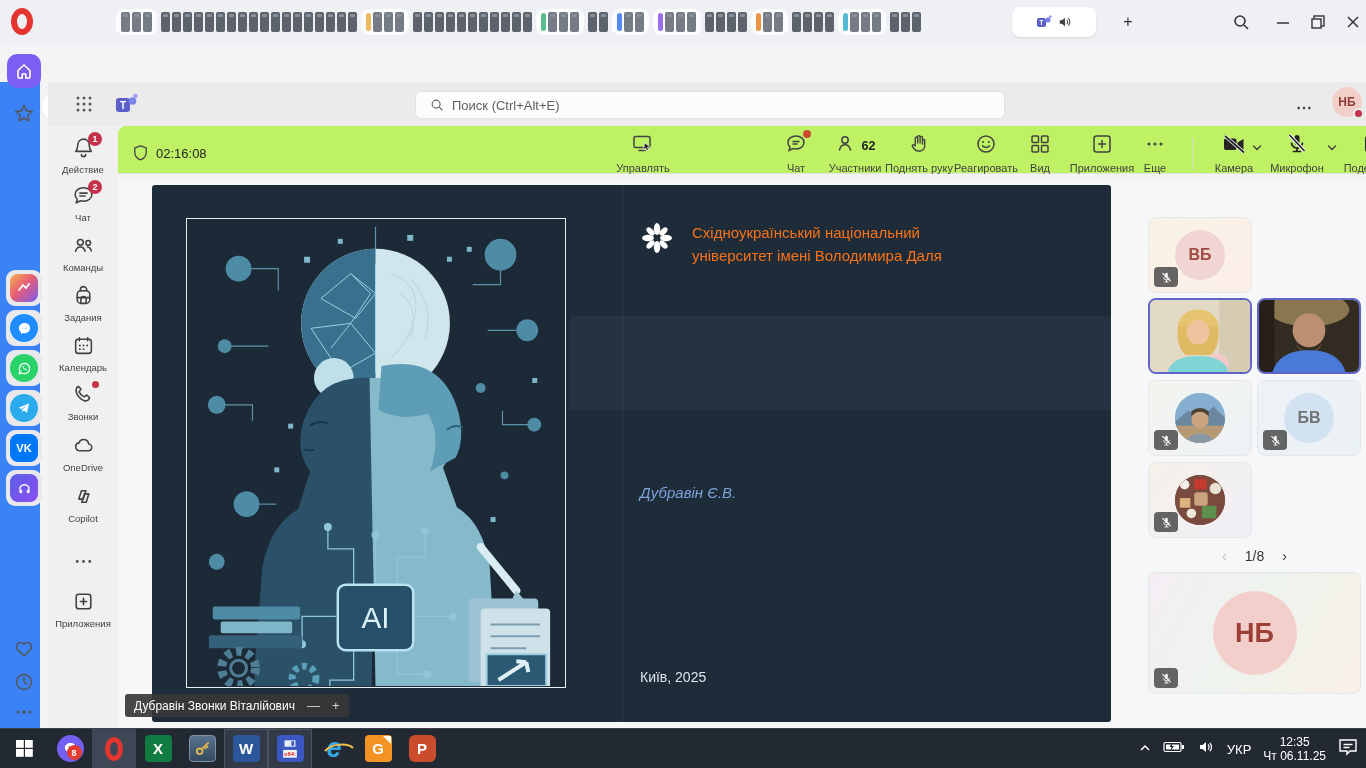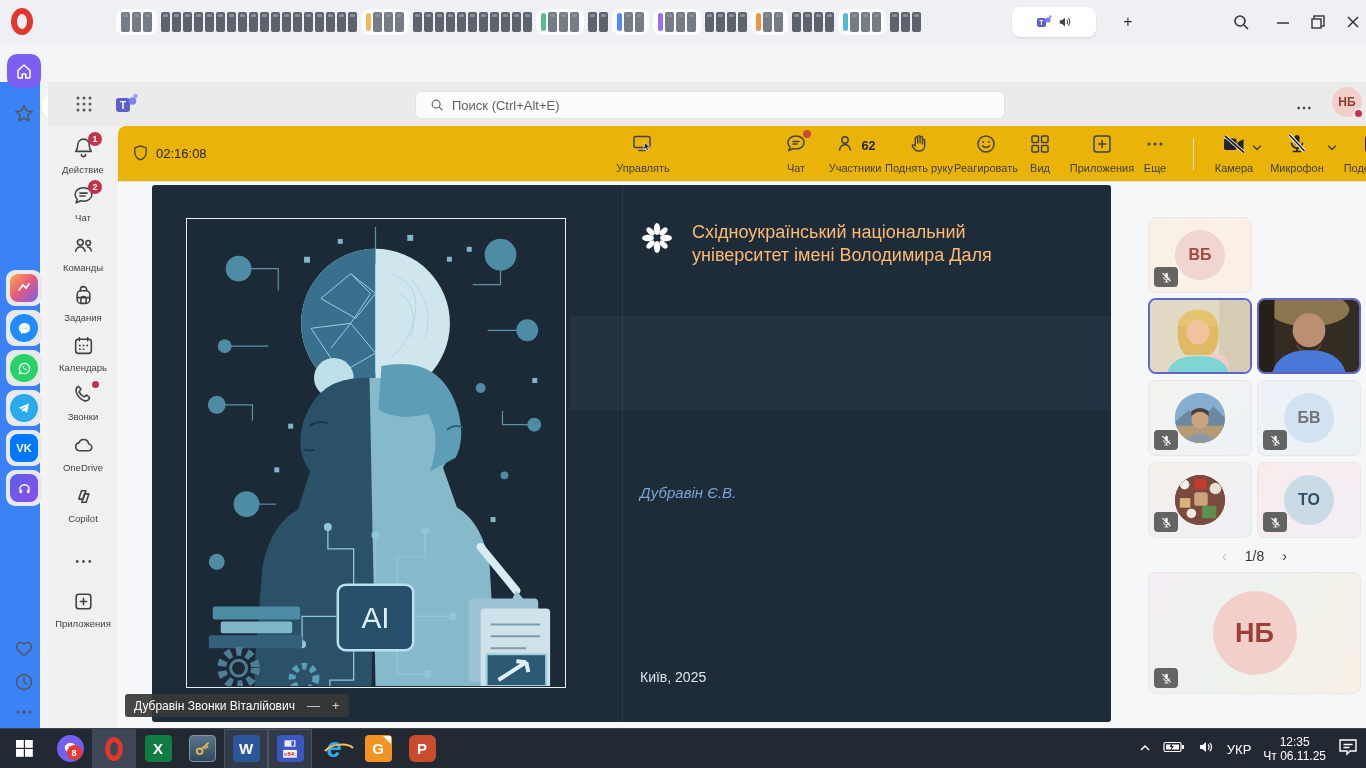--- a/index.html
+++ b/index.html
@@ -53,39 +53,39 @@
   
   .tm-rail { left:48px; top:126px; width:70px; height:602px; background:#f0f0f1; }
   .rit { position:absolute; left:0; width:70px; text-align:center; color:#424242; cursor:pointer; }
   .ric { position:relative; display:inline-block; width:24px; height:24px; }
   .rlb { display:block; font-size:9.5px; color:#424242; margin-top:1px; }
   .rbadge { position:absolute; top:-4px; right:-7px; min-width:14px; height:14px; border-radius:7px; background:#c4314b; color:#fff; font-size:9px; font-weight:bold; line-height:14px; padding:0 3px; }
   .rdot { position:absolute; top:-2px; right:-4px; width:7px; height:7px; border-radius:50%; background:#c4314b; }
   .sic { stroke:#424242; fill:none; stroke-width:1.5; stroke-linecap:round; stroke-linejoin:round; }
 
   
-  .tm-toolbar { left:118px; top:126px; width:1248px; height:56px; background:#eab308; border-bottom:1px solid #e1e1e2; border-radius:8px 0 0 0; }
+  .tm-toolbar { left:118px; top:126px; width:1248px; height:48px; background:#bef264; border-bottom:1px solid #e1e1e2; border-radius:8px 0 0 0; }
   .timer { position:absolute; left:38px; top:20px; font-size:13px; color:#242424; }
   .shield { position:absolute; left:13px; top:18px; }
   .tbtn { position:absolute; top:6px; width:60px; text-align:center; color:#424242; cursor:pointer; }
   .tbtn .lbl { display:block; font-size:11px; margin-top:2px; color:#424242; white-space:nowrap; }
   .tbtn .icw { position:relative; display:inline-block; height:24px; }
   .reddot { position:absolute; top:-2px; right:-3px; width:8px; height:8px; border-radius:50%; background:#cc4a31; }
   .cnt { font-size:12.5px; font-weight:bold; color:#242424; margin-left:3px; vertical-align:6px; }
   .tdiv { position:absolute; top:12px; width:1px; height:32px; background:#e0e0e0; }
   .chev { position:absolute; top:14px; color:#424242; }
 
   
   .tm-content { left:118px; top:182px; width:1248px; height:546px; background:#f6f7f8; }
   .slide { left:152px; top:185px; width:959px; height:537px; background:#1e2b39; border-radius:3px; }
   .illu-frame { position:absolute; left:34px; top:33px; width:380px; height:470px; border:1.5px solid #e8eef2; }
   .slide-divider { position:absolute; left:470px; top:0; width:1px; height:537px; background:rgba(255,255,255,.07); }
   .uni-row { position:absolute; left:488px; top:36px; display:flex; gap:18px; align-items:flex-start; }
   .uni-logo { font-size:34px; color:#fff; line-height:34px; }
-  .uni-text { font-size:18px; line-height:23px; color:#fdba74; }
+  .uni-text { font-size:15px; line-height:23px; color:#f97316; }
   .title-band { position:absolute; left:418px; top:131px; width:541px; height:94px; background:#243241; }
   .slide-title { position:absolute; left:488px; top:139px; font-size:23px; line-height:29px; font-weight:600; letter-spacing:.4px; color:#e6ebf0; }
   .authors { position:absolute; left:488px; top:297px; font-size:15px; line-height:22px; color:#7da3d8;font-style:italic; }
   .slide-footer { position:absolute; left:488px; top:484px; font-size:14px; color:#dfe5ea; }
 
   .presenter-pill { left:125px; top:694px; height:23px; background:rgba(55,55,55,.92); border-radius:3px; display:flex; align-items:center; color:#fff; font-size:12px; padding:0 9px; gap:12px; z-index:5; }
   .pz { color:#d6d6d6; font-size:13px; cursor:pointer; }
 
   
   .panel { left:1146px; top:196px; width:217px; height:560px; }
@@ -830,30 +830,20 @@
           </svg>
         </span>
       <span class="micbadge">
           <svg width="13" height="13" viewBox="0 0 16 16">
             <rect x="6.5" y="2" width="3" height="7" rx="1.5" fill="#fff"></rect>
             <path d="M4.5 7.5a3.5 3.5 0 0 0 7 0M8 11v2.5M5.5 13.5h5" stroke="#fff" fill="none" stroke-width="1.1"></path>
             <line x1="3" y1="2.5" x2="13" y2="12.5" stroke="#fff" stroke-width="1.4"></line>
           </svg>
         </span>
     </div>
-    <div class="ptile" style="left:111px;top:266px;background:linear-gradient(135deg,#f8ecea,#f3eef7)">
-      <span class="avatar-circ" style="background:#c9dbe6;color:#2f4f66">ТО</span>
-      <span class="micbadge">
-          <svg width="13" height="13" viewBox="0 0 16 16">
-            <rect x="6.5" y="2" width="3" height="7" rx="1.5" fill="#fff"></rect>
-            <path d="M4.5 7.5a3.5 3.5 0 0 0 7 0M8 11v2.5M5.5 13.5h5" stroke="#fff" fill="none" stroke-width="1.1"></path>
-            <line x1="3" y1="2.5" x2="13" y2="12.5" stroke="#fff" stroke-width="1.4"></line>
-          </svg>
-        </span>
-    </div>
 
     <div class="pgn">
       <span class="dis">‹</span>
       <span>1/8</span>
       <span>›</span>
     </div>
 
     <div class="bigtile">
       <span class="avatar-circ" style="background:#f3cfcc;color:#9c3f36">НБ</span>
       <span class="micbadge">

